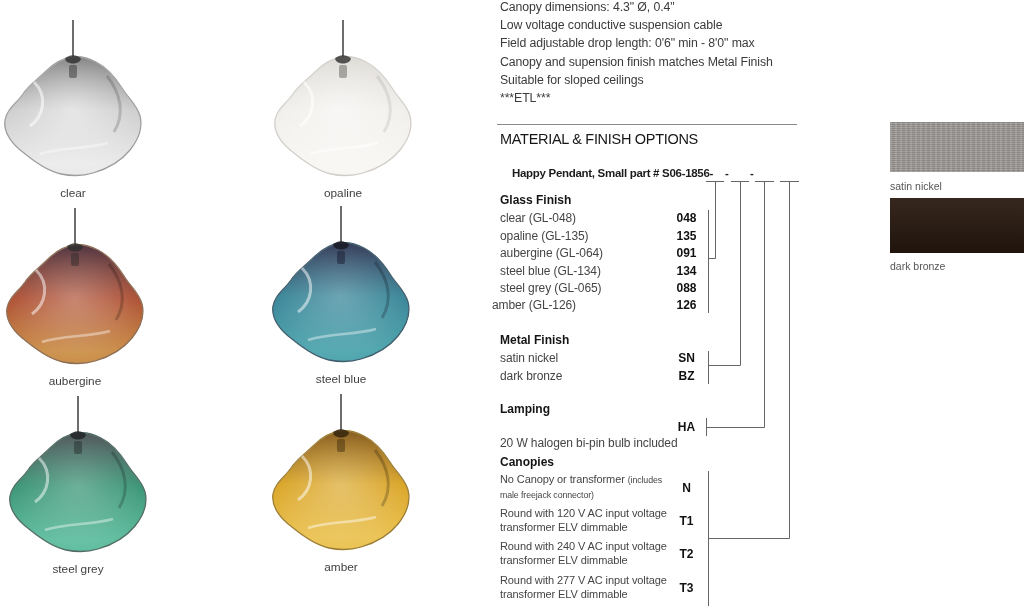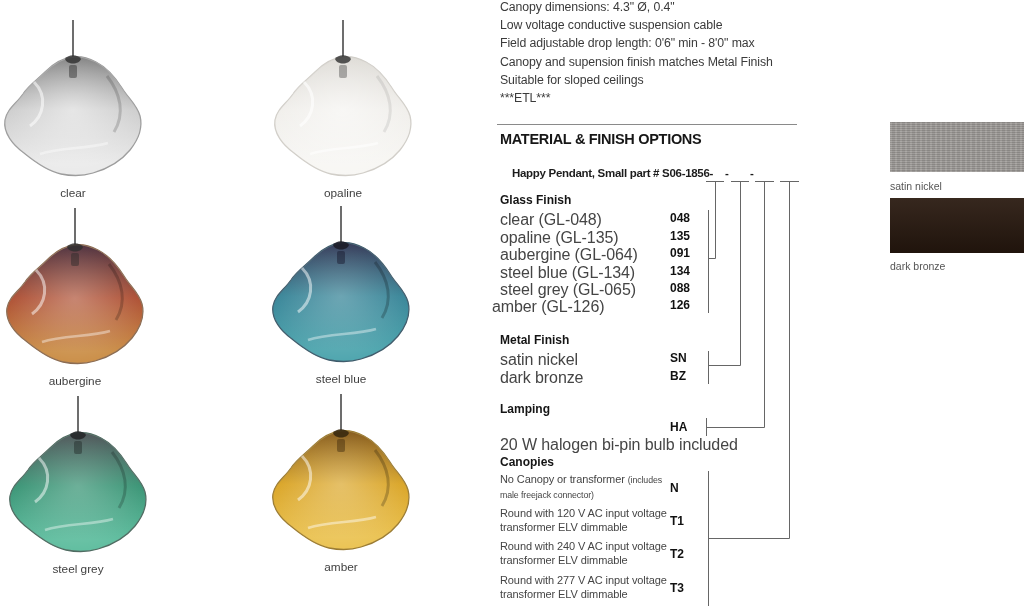--- a/index.html
+++ b/index.html
@@ -2,25 +2,25 @@
 <html><head>
 <meta charset="utf-8">
 <style>
   html,body{margin:0;padding:0;}
   body{
     width:1024px;height:609px;position:relative;background:#ffffff;
     font-family:"Liberation Sans", sans-serif;overflow:hidden;
   }
   .abs{position:absolute;}
   .spec-line{font-size:12.3px;color:#3b3b3b;white-space:nowrap;letter-spacing:-0.1px;}
-  .big-title{font-weight:bold;font-size:14.5px;color:#161616;letter-spacing:-0.3px;white-space:nowrap;}
+  .big-title{font-weight:normal;font-size:14.5px;color:#161616;letter-spacing:-0.3px;white-space:nowrap;}
   .part-line{font-weight:bold;font-size:11.5px;color:#1c1c1c;letter-spacing:-0.3px;white-space:nowrap;}
   .sec-title{font-weight:bold;font-size:12px;color:#151515;white-space:nowrap;}
-  .opt-label{font-size:16px;color:#454545;white-space:nowrap;letter-spacing:-0.1px;}
-  .opt-code{font-weight:bold;font-size:12px;color:#111;width:33px;text-align:left;left:670px;}
+  .opt-label{font-size:12px;color:#454545;white-space:nowrap;letter-spacing:-0.1px;}
+  .opt-code{font-weight:bold;font-size:12px;color:#111;width:33px;text-align:center;left:670px;}
   .opt-block{font-size:11px;color:#454545;width:178px;line-height:13.5px;letter-spacing:-0.1px;}
   .small{font-size:8.8px;}
   .rule{height:1px;background:#8a8a8a;}
   .fig{position:absolute;width:170px;height:185px;}
   .fig-label{position:absolute;top:166px;left:0;width:170px;text-align:center;font-size:11.8px;color:#3f3f3f;}
   .swatch{position:absolute;left:890px;width:134px;}
   .swatch.nickel{
     background-image:
       repeating-linear-gradient(0deg, rgba(255,255,255,0.10) 0 1px, rgba(0,0,0,0.07) 1px 2px),
       repeating-linear-gradient(90deg, rgba(255,255,255,0.06) 0 2px, rgba(0,0,0,0.05) 2px 5px);

